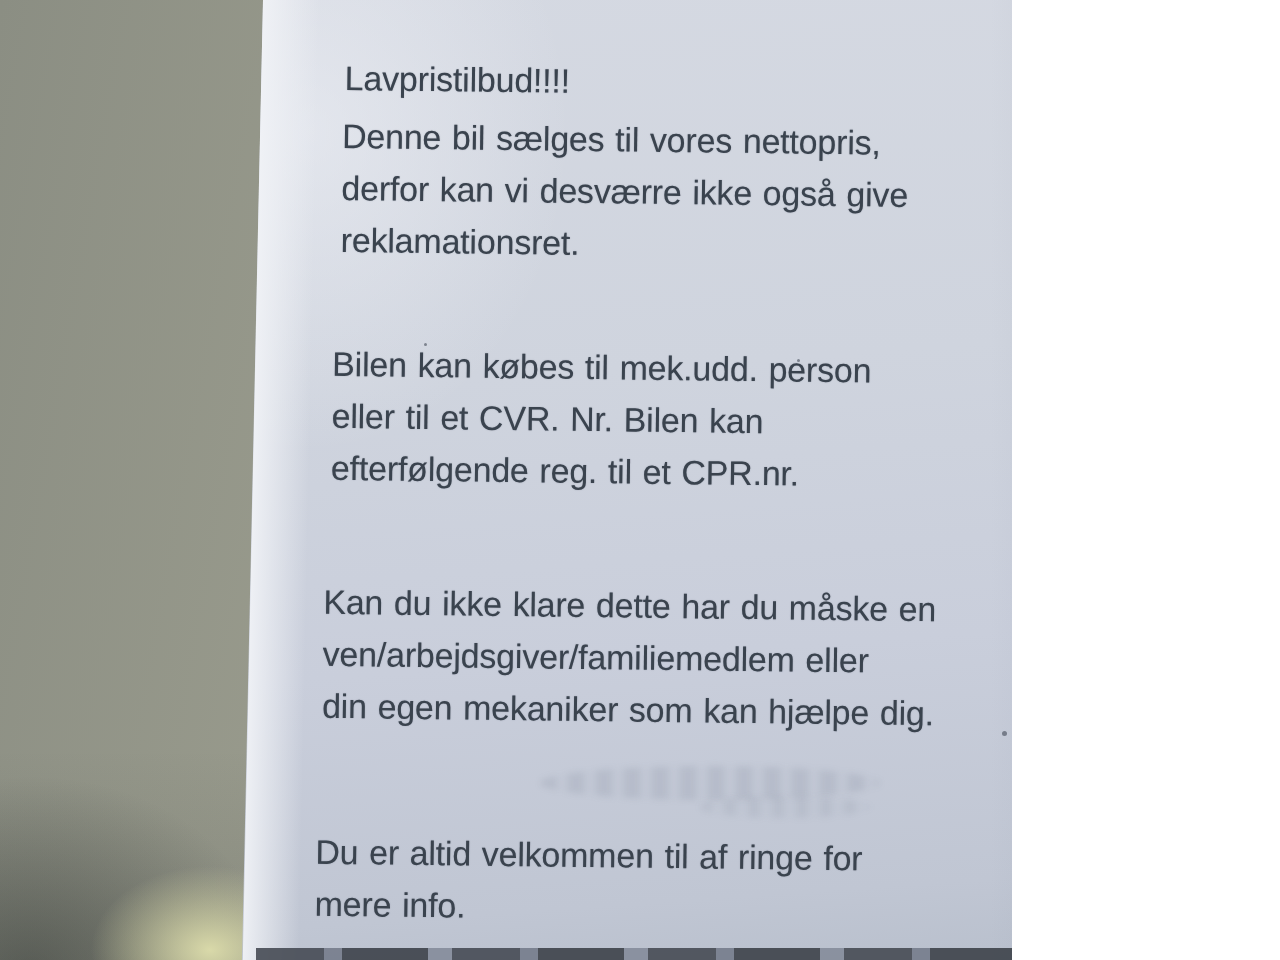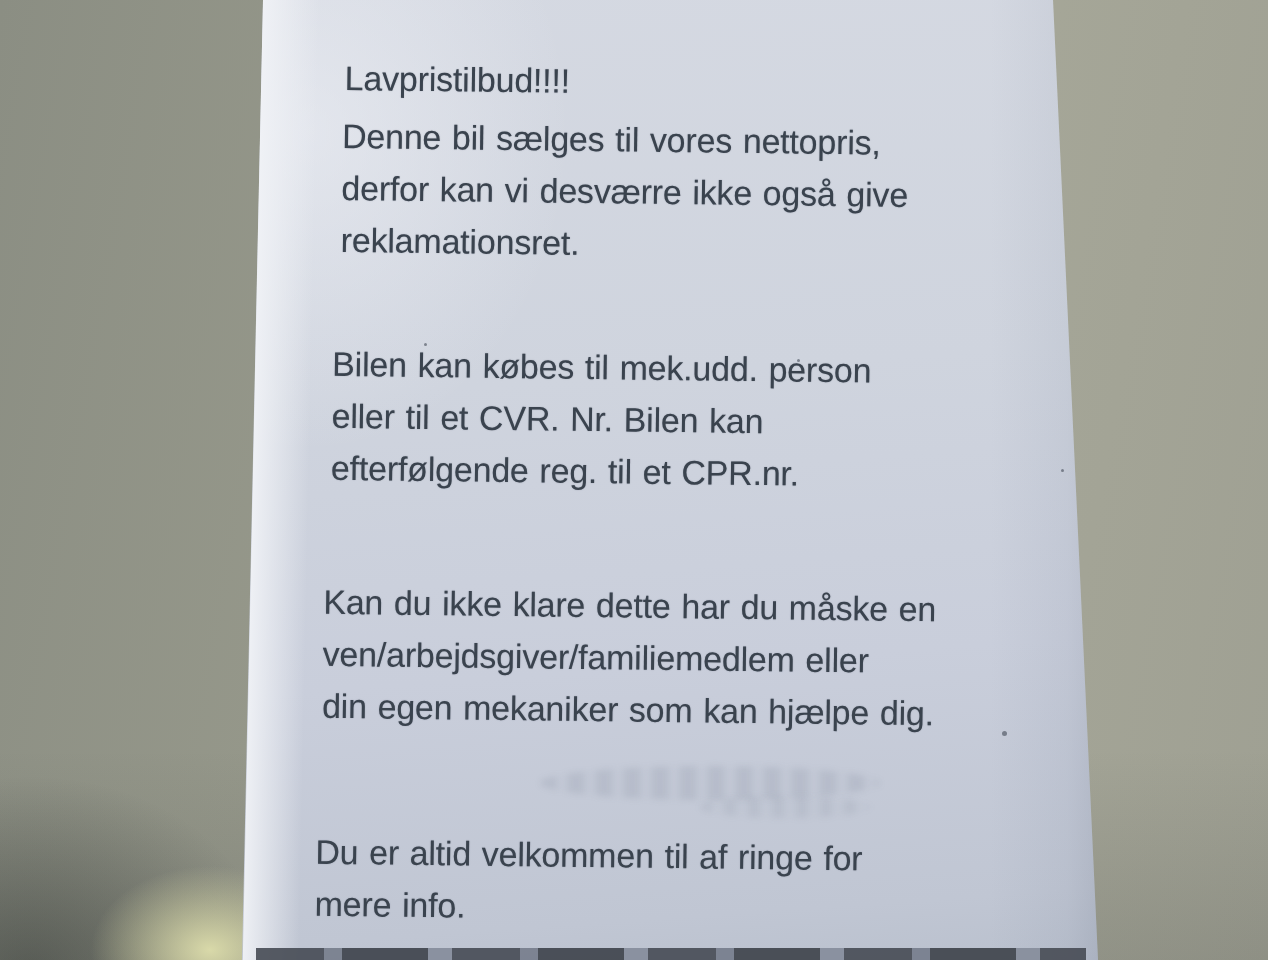--- a/index.html
+++ b/index.html
@@ -5,21 +5,21 @@
   html, body {
     margin: 0;
     padding: 0;
     width: 1280px;
     height: 960px;
     overflow: hidden;
     font-family: "Liberation Sans", sans-serif;
   }
   .scene {
     position: relative;
-    width: 1268px;
+    width: 1012px;
     height: 960px;
     overflow: hidden;
   }
   
   .backdrop {
     position: absolute;
     inset: 0;
     background:
       radial-gradient(ellipse 170px 120px at 210px 950px, rgba(222,222,172,0.95), rgba(222,222,172,0) 70%),
       radial-gradient(ellipse 340px 270px at 30px 970px, rgba(25,30,30,0.40), rgba(25,30,30,0) 72%),

